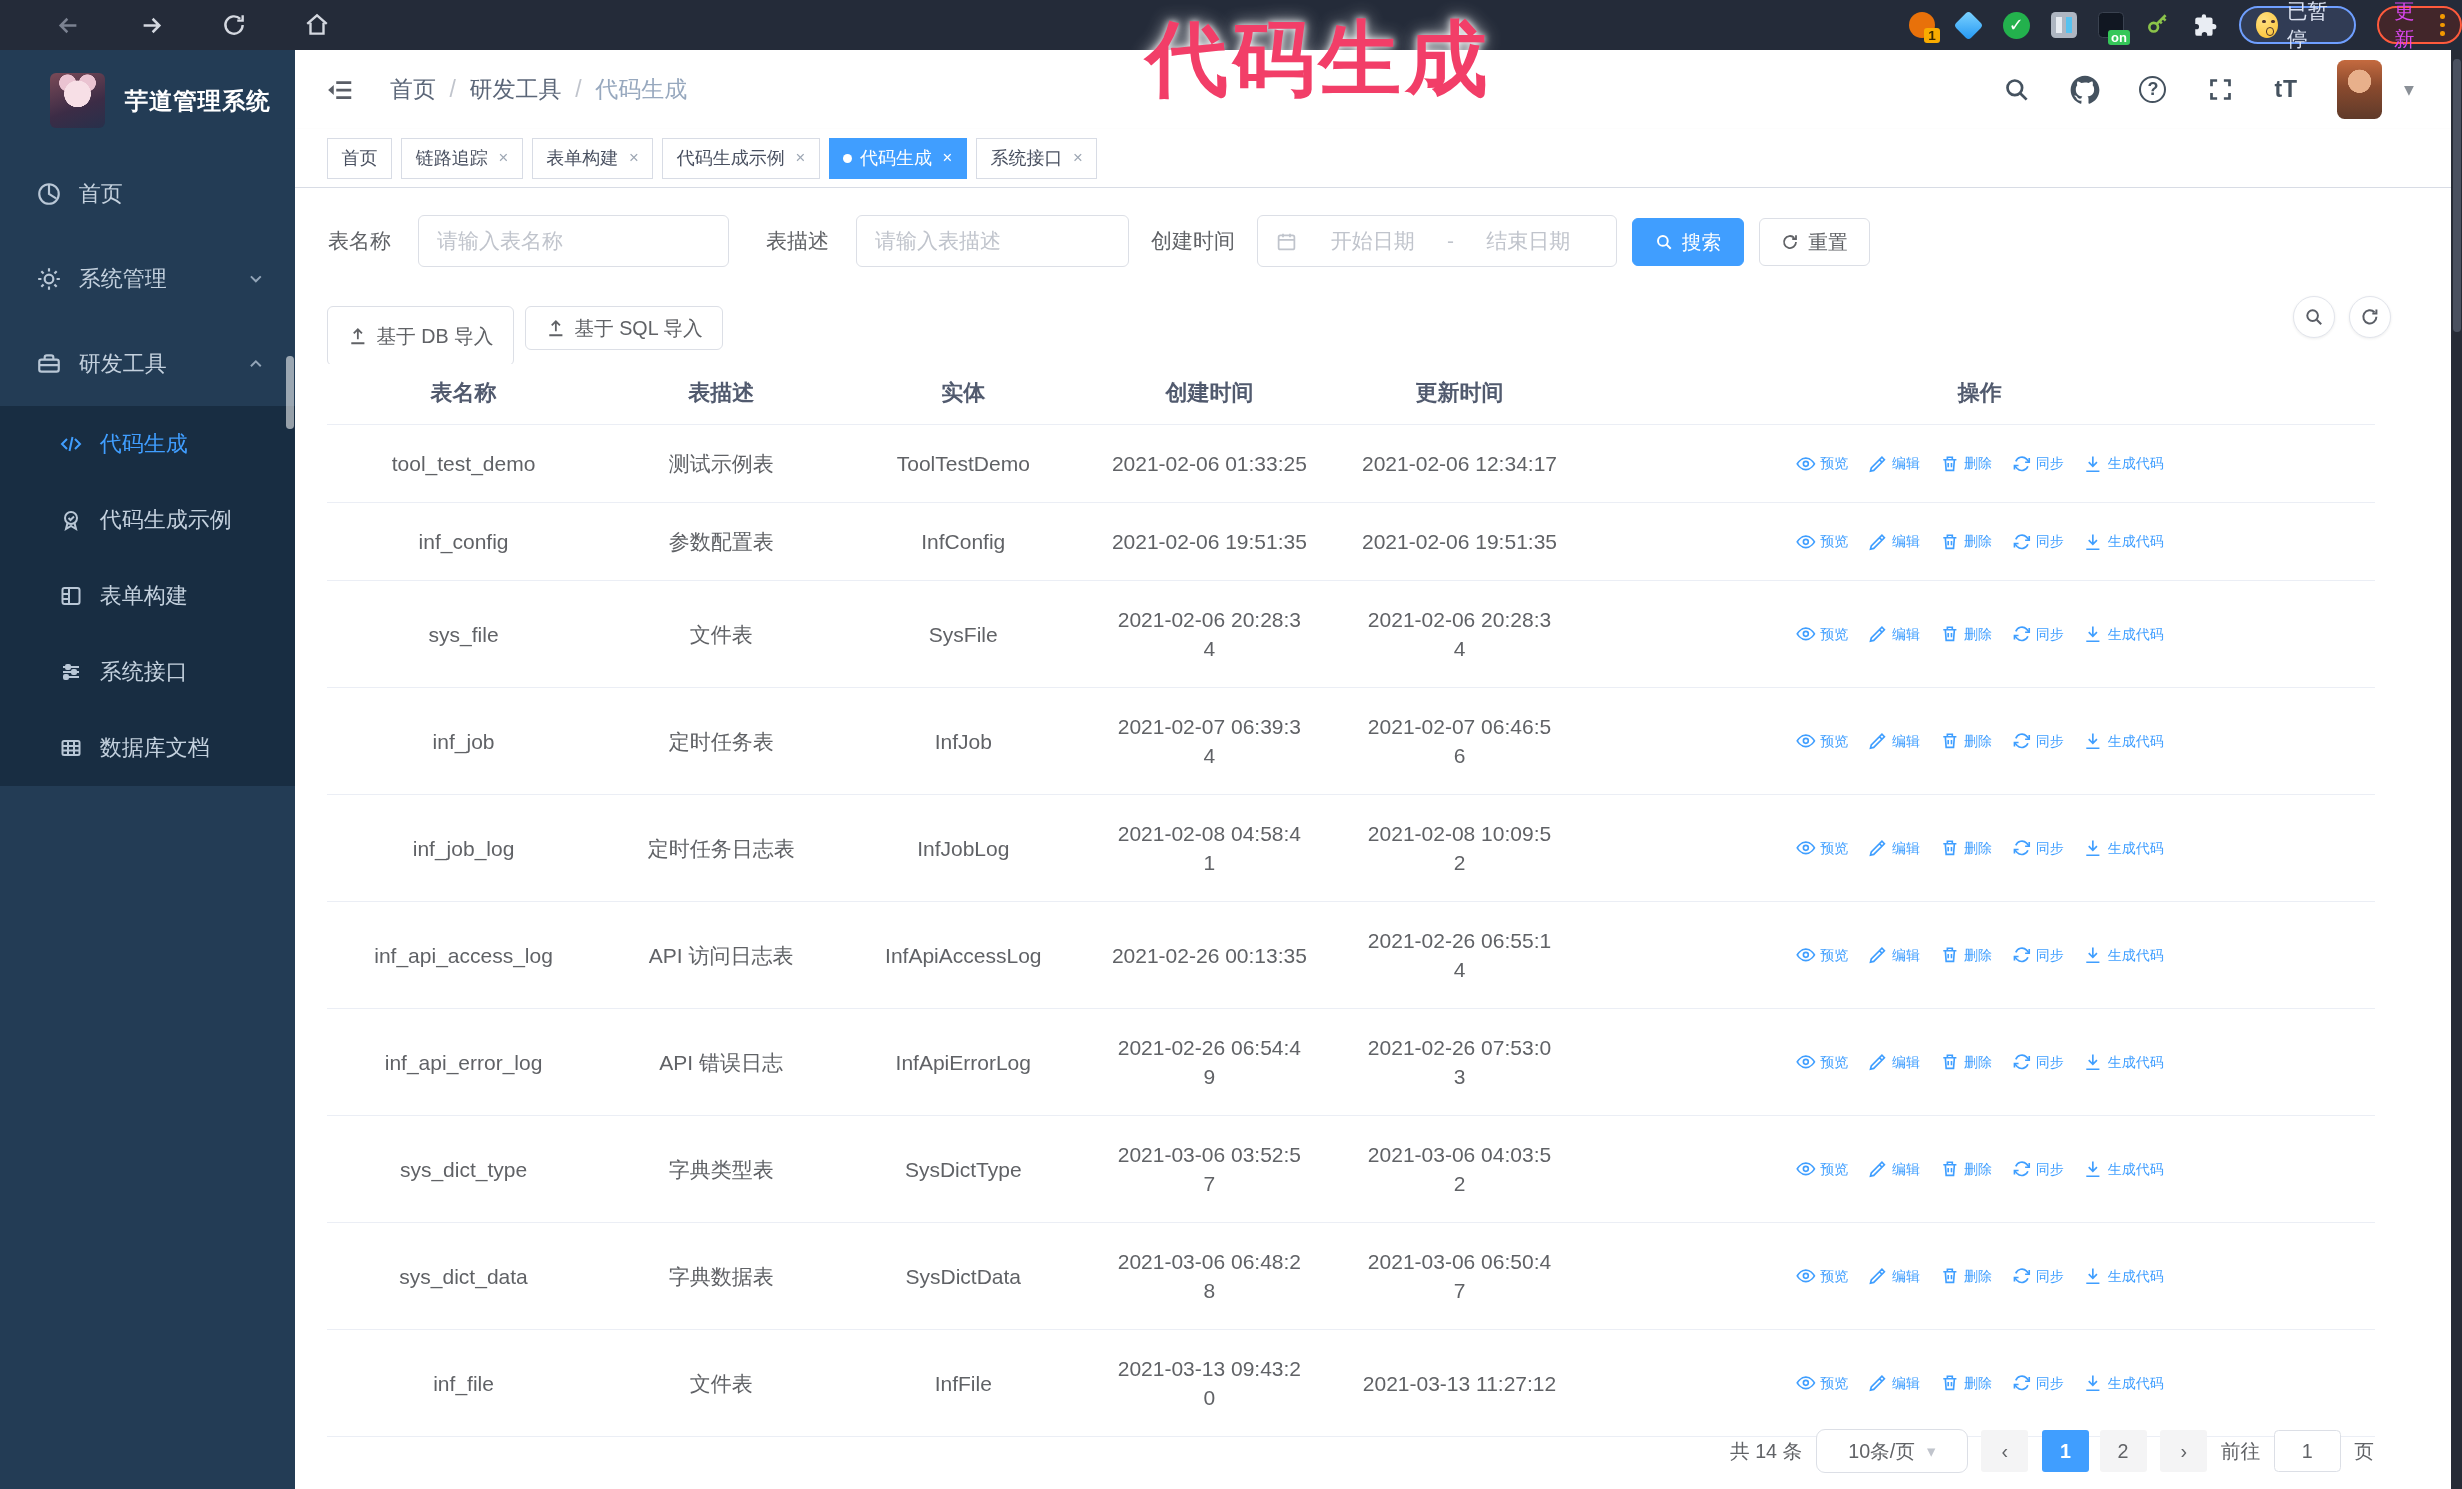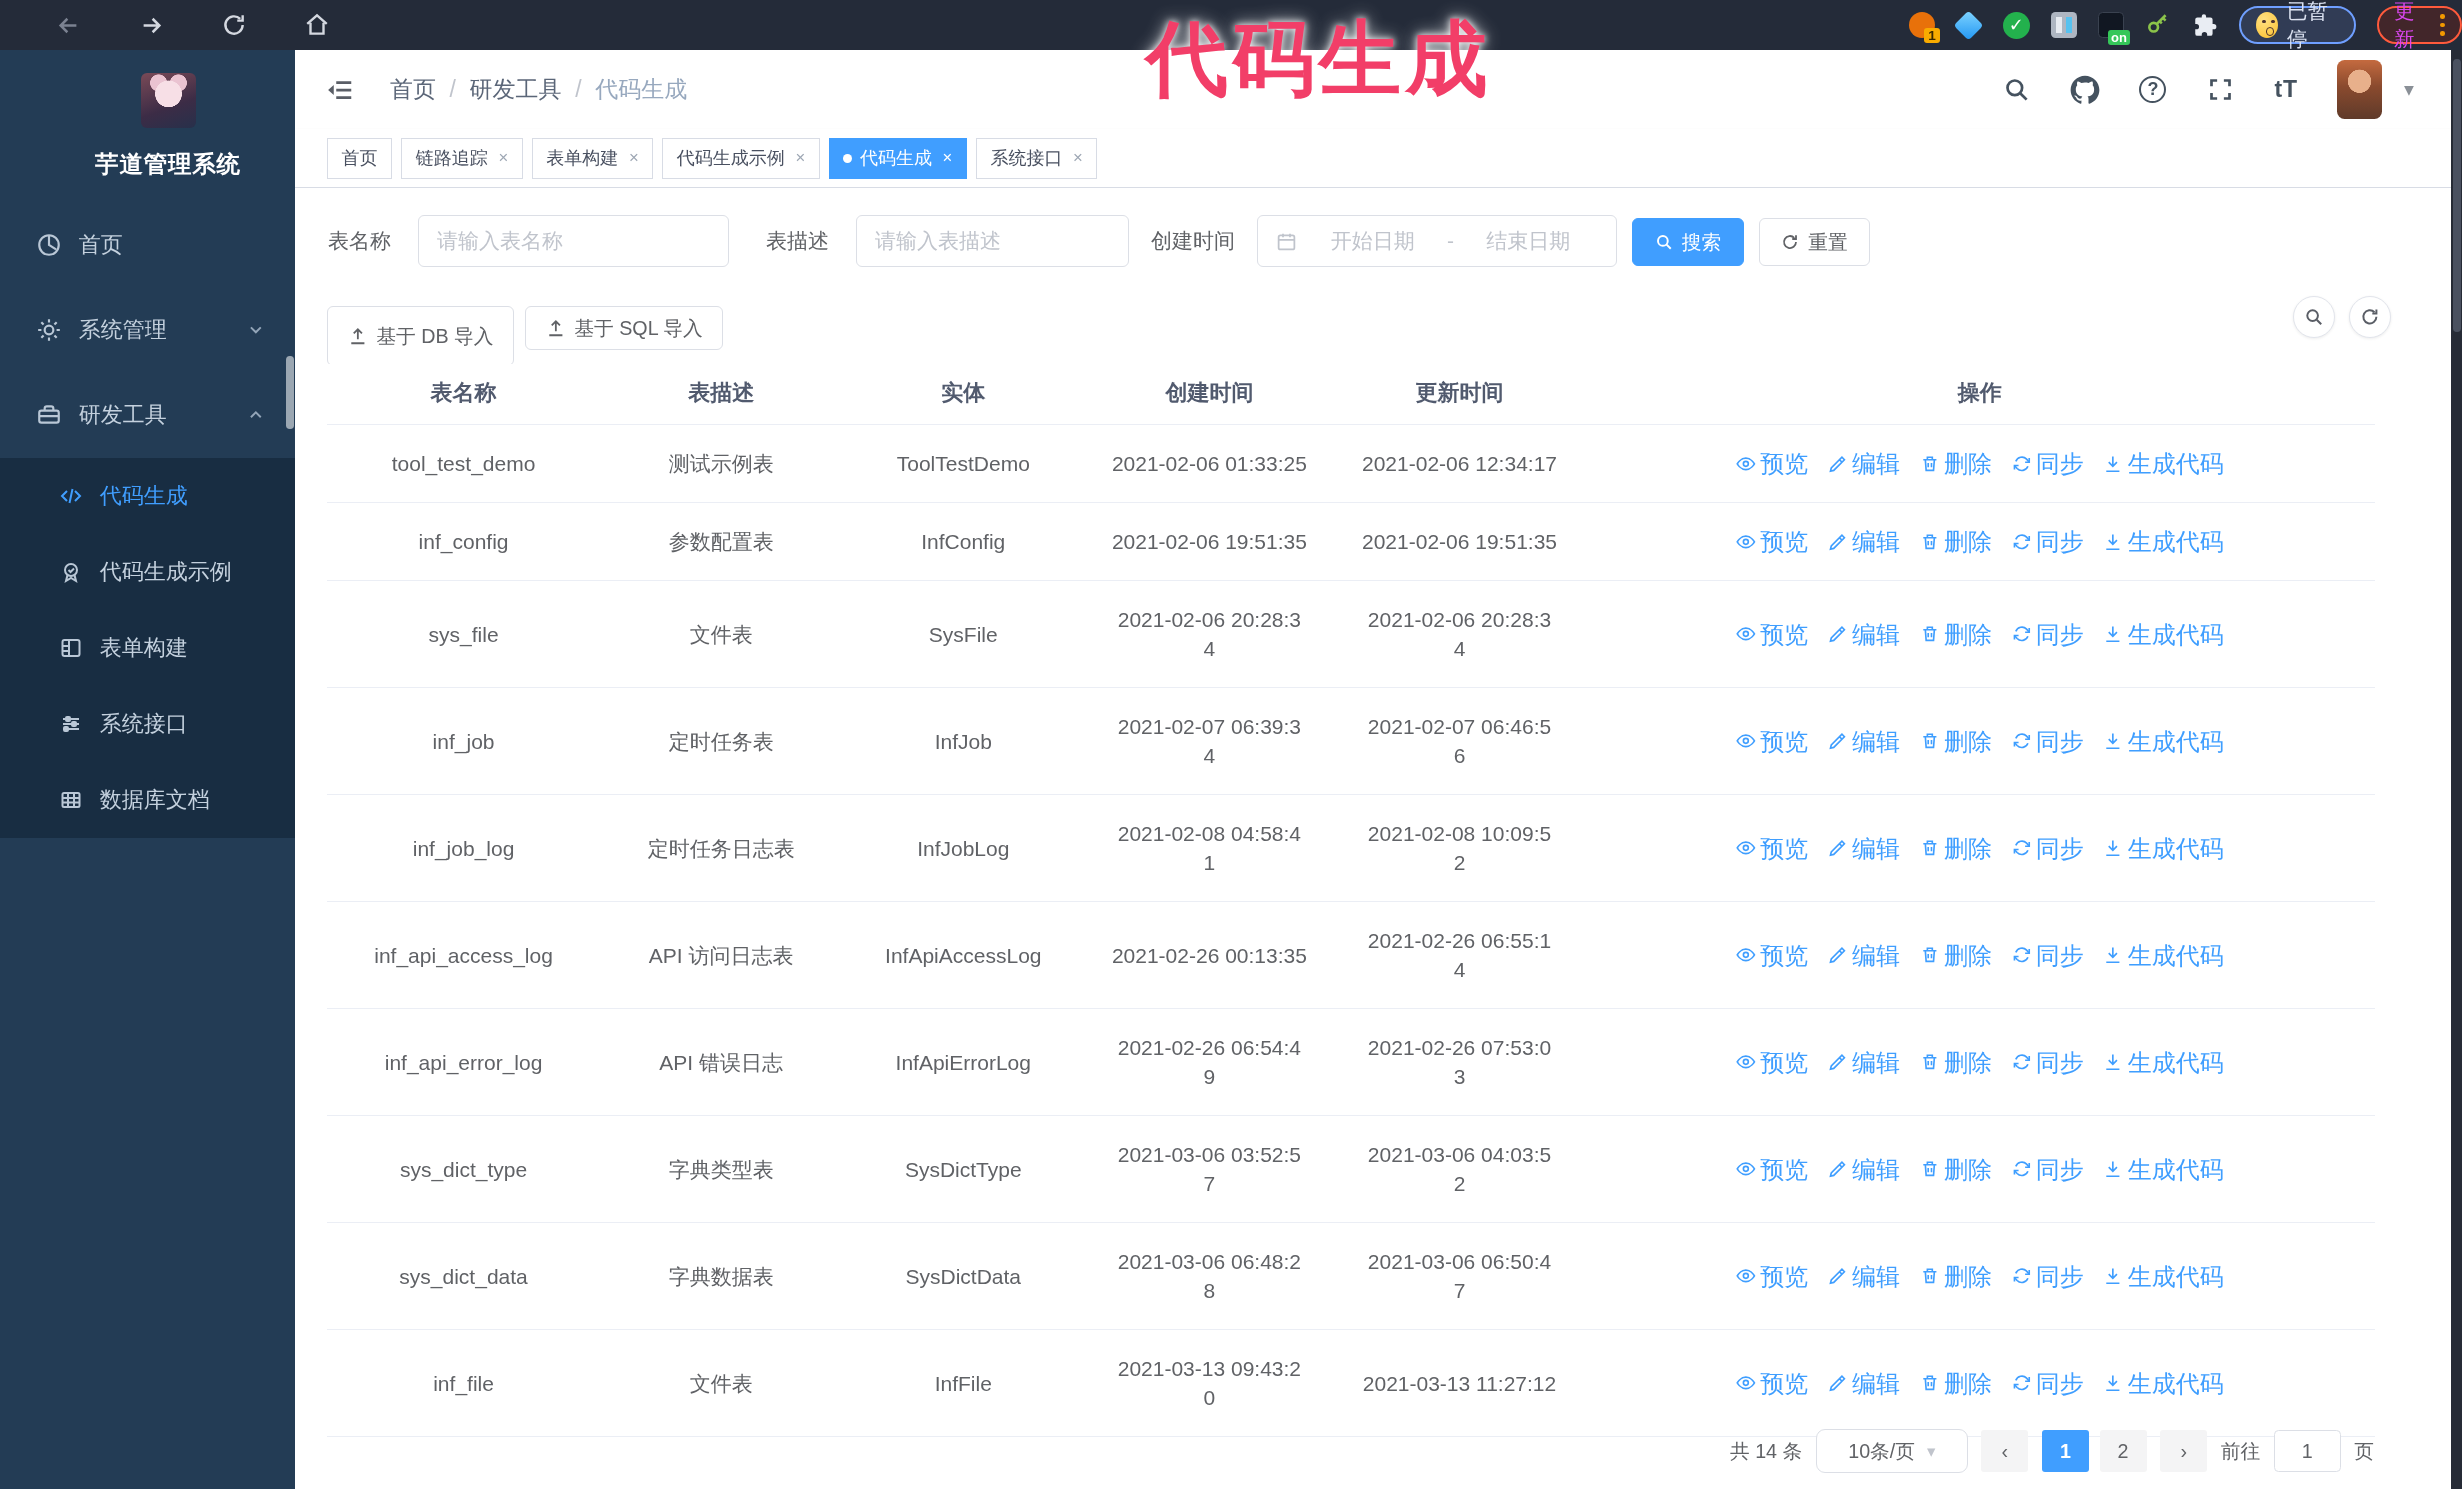--- a/index.html
+++ b/index.html
@@ -39,21 +39,21 @@
   .pill.paused { background:#313c55; border:2.3px solid #6f9fff; color:#dbe2f1; font-size:20.5px; }
   .pill.update { background:#42262a; border:2.3px solid #ff5a3c; color:#d946ef; font-size:20.5px; gap:13.6px; }
   .face { width:26px; height:26px; border-radius:50%; background:radial-gradient(circle at 35% 30%, #ffe082, #fbc02d); position:relative; }
   .face:before { content:""; position:absolute; left:6px; top:7.6px; width:3.8px; height:3.8px; border-radius:50%; background:#4e342e; box-shadow:9px 0 0 #4e342e; }
   .face:after { content:""; position:absolute; left:9.8px; top:15px; width:6.8px; height:6.8px; border-radius:50%; border:1.5px solid #4e342e; }
   .vdots { display:flex; flex-direction:column; gap:3.8px; }
   .vdots i { width:4.5px; height:4.5px; border-radius:50%; background:#f29900; }
 
   
   .sidebar { position:absolute; left:0; top:50px; width:295px; height:1440px; background:#233c55; z-index:10; }
-  .logo-row { display:flex; align-items:center; gap:19.7px; padding:23px 9px 23px 50px;flex-direction:column; }
+  .logo-row { display:flex; align-items:center; gap:19.7px; padding:23px 9px 23px 50px; }
   .logo-img { width:55px; height:55px; border-radius:6px; background:
       radial-gradient(circle at 50% 38%, #f7dfe6 0 30%, transparent 31%),
       radial-gradient(circle at 32% 18%, #eac3d1 0 14%, transparent 15%),
       radial-gradient(circle at 68% 18%, #eac3d1 0 14%, transparent 15%),
       linear-gradient(160deg,#7a4a57,#3c2c46 60%,#27304b); }
   .logo-title { color:#fff; font-size:23.5px; font-weight:bold; letter-spacing:0.8px; }
   .menu-item { display:flex; align-items:center; height:85px; padding-left:36px; color:#c4d1de; font-size:22px; position:relative; }
   .menu-item .mi-icon { width:26px; height:26px; margin-right:16.7px; color:#b9c7d6; }
   .menu-item .chev { position:absolute; right:29px; color:#93a5b8; }
   .submenu { background:#182d42; }
@@ -105,21 +105,21 @@
   .circ-btn { position:absolute; top:1.5px; width:42px; height:42px; border-radius:50%; border:0.8px solid #e2e5ec; background:#fff; box-shadow:0 0.8px 3px rgba(0,0,0,.08); display:flex; align-items:center; justify-content:center; color:#5a5e66; }
 
   
   .tablewrap { position:absolute; left:327px; top:364px; width:2048px; background:#fff; }
   table { border-collapse:collapse; width:2048px; table-layout:fixed; }
   th { font-size:22px; color:#515a6e; font-weight:bold; padding:13.6px 0 16.7px; text-align:center; }
   td { font-size:21px; color:#606266; text-align:center; padding:24px 4.5px; border-top:0.8px solid #ebeef5; line-height:29px; }
   td.datecell { white-space:pre-line; }
   tr:last-child td { border-bottom:0.8px solid #ebeef5; }
   .ops { display:flex; justify-content:center; gap:19.7px; }
-  .oplink { color:#3f9eff; font-size:24px; display:inline-flex; align-items:center; gap:4.5px; text-decoration:none; white-space:nowrap; }
+  .oplink { color:#3f9eff; font-size:14px; display:inline-flex; align-items:center; gap:4.5px; text-decoration:none; white-space:nowrap; }
   .oplink svg { width:19.7px; height:19.7px; }
 
   
   .pagination { position:absolute; right:88px; top:1429px; display:flex; align-items:center; gap:13.6px; font-size:19.7px; color:#606266; }
   .psel { width:152px; height:44px; border:0.8px solid #dcdfe6; border-radius:9px; display:flex; align-items:center; justify-content:center; gap:12px; color:#606266; background:#fff; }
   .psel .pchev { color:#c0c4cc; font-size:16.7px; }
   .pgbtn { min-width:47px; height:42px; background:#f4f4f5; color:#606266; border-radius:3px; display:flex; align-items:center; justify-content:center; font-size:19.7px; }
   .pgbtn.on { background:#409eff; color:#fff; font-weight:bold; }
   .goto-input { width:67px; height:42px; border:0.8px solid #dcdfe6; border-radius:4.5px; text-align:center; font-size:19.7px; color:#606266; outline:none; }
 

